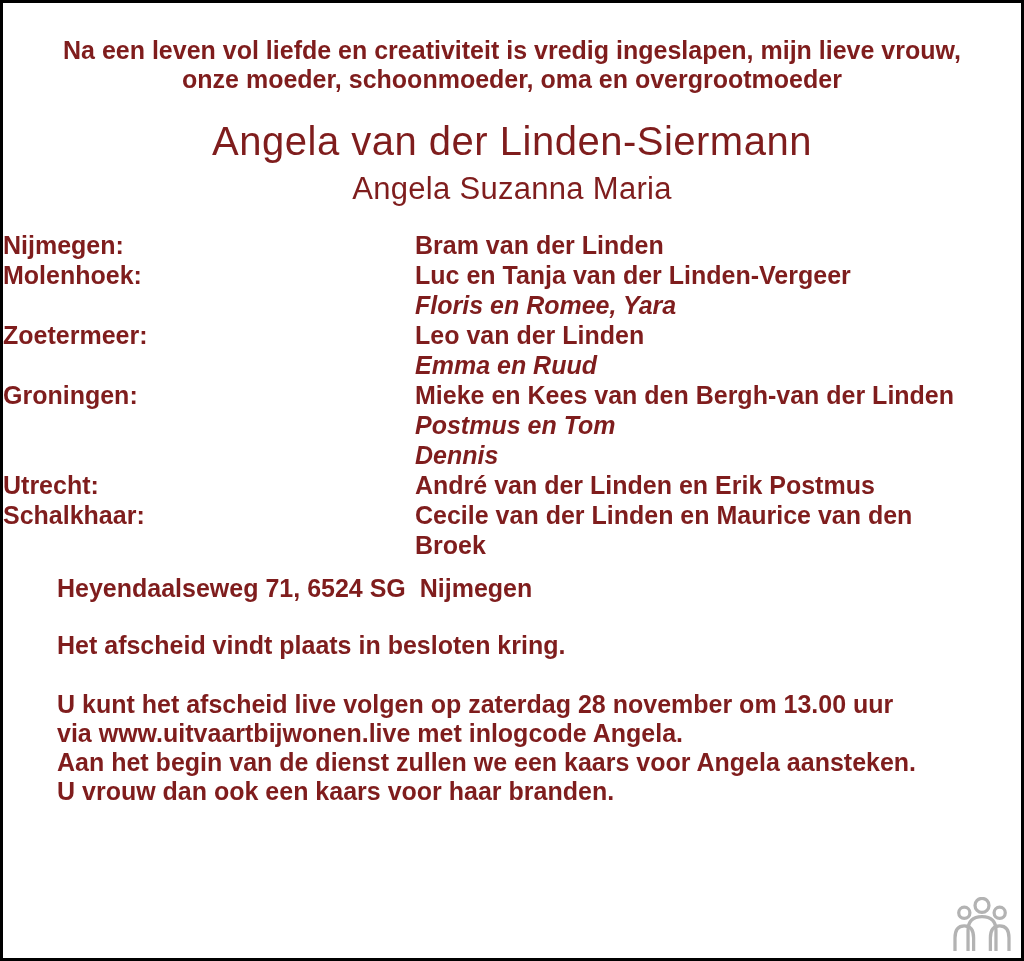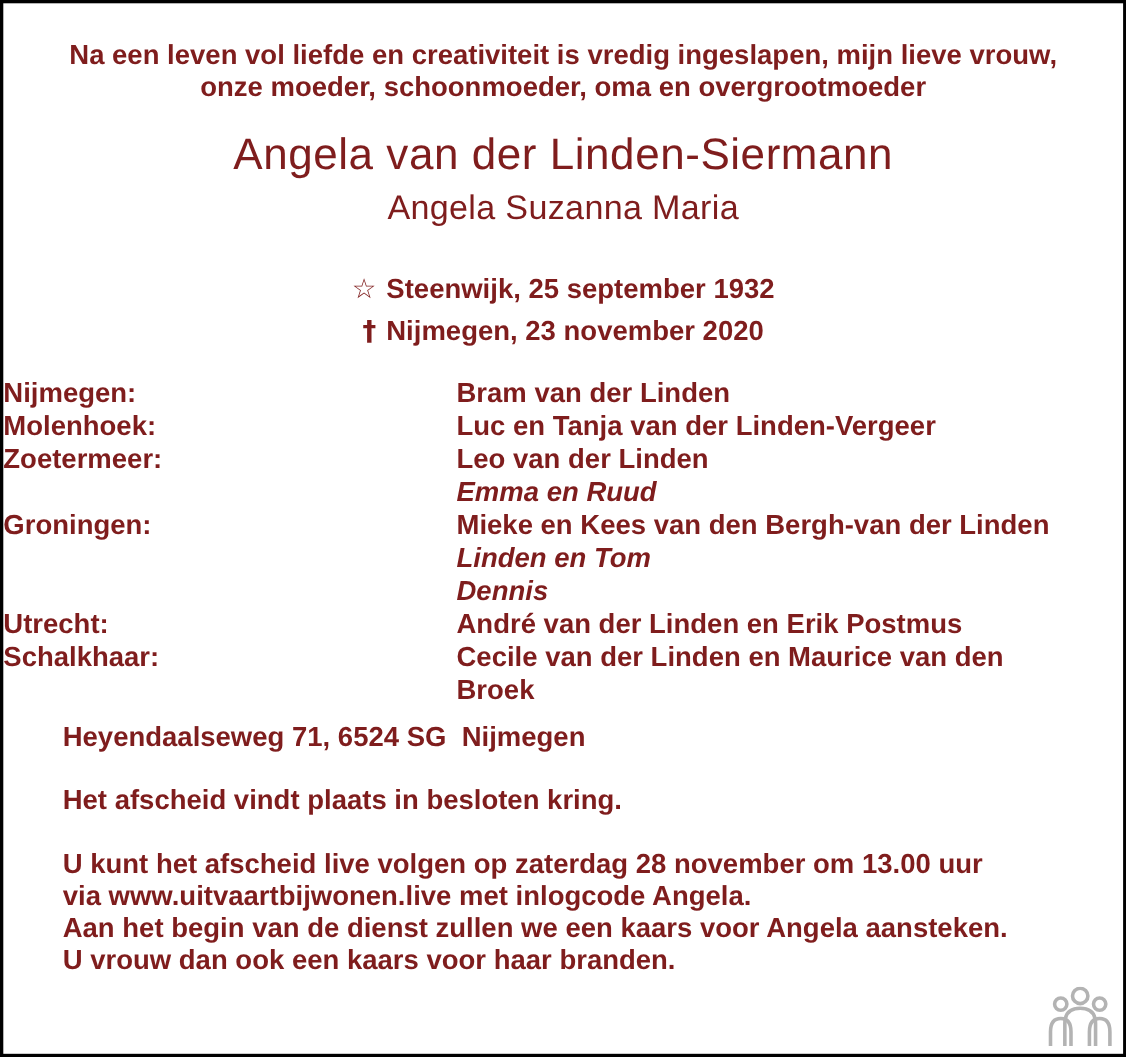--- a/index.html
+++ b/index.html
@@ -108,53 +108,49 @@
   <div class="content">
 
     <div class="intro">
         <div>Na een leven vol liefde en creativiteit is vredig ingeslapen, mijn lieve vrouw,</div>
         <div>onze moeder, schoonmoeder, oma en overgrootmoeder</div>
       </div>
 
     <div class="main-name">Angela van der Linden-Siermann</div>
     <div class="sub-name">Angela Suzanna Maria</div>
 
-    <div class="dates">
-      <div class="birth">
-        <span class="date-symbol">☆</span><span>Steenwijk, 25 september 1932</span>
-      </div>
-      <div class="death">
-        <span class="date-symbol">†</span><span>Nijmegen, 23 november 2020</span>
-      </div>
-    </div>
 
     <div class="family-list">
         <div class="family-row">
         <div class="family-label">Nijmegen:</div>
         <div class="family-value">Bram van der Linden</div>
       </div>
         <div class="family-row">
         <div class="family-label">Molenhoek:</div>
         <div class="family-value">Luc en Tanja van der Linden-Vergeer</div>
+      </div>
+        <div class="family-row italic">
+        <div class="family-label"></div>
+        <div class="family-value">Floris en Romee, Yara</div>
       </div>
         <div class="family-row">
         <div class="family-label">Zoetermeer:</div>
         <div class="family-value">Leo van der Linden</div>
       </div>
         <div class="family-row italic">
         <div class="family-label"></div>
         <div class="family-value">Emma en Ruud</div>
       </div>
         <div class="family-row">
         <div class="family-label">Groningen:</div>
         <div class="family-value">Mieke en Kees van den Bergh-van der Linden</div>
       </div>
         <div class="family-row italic">
         <div class="family-label"></div>
-        <div class="family-value">Linden en Tom</div>
+        <div class="family-value">Postmus en Tom</div>
       </div>
         <div class="family-row italic">
         <div class="family-label"></div>
         <div class="family-value">Dennis</div>
       </div>
         <div class="family-row">
         <div class="family-label">Utrecht:</div>
         <div class="family-value">André van der Linden en Erik Postmus</div>
       </div>
         <div class="family-row">

